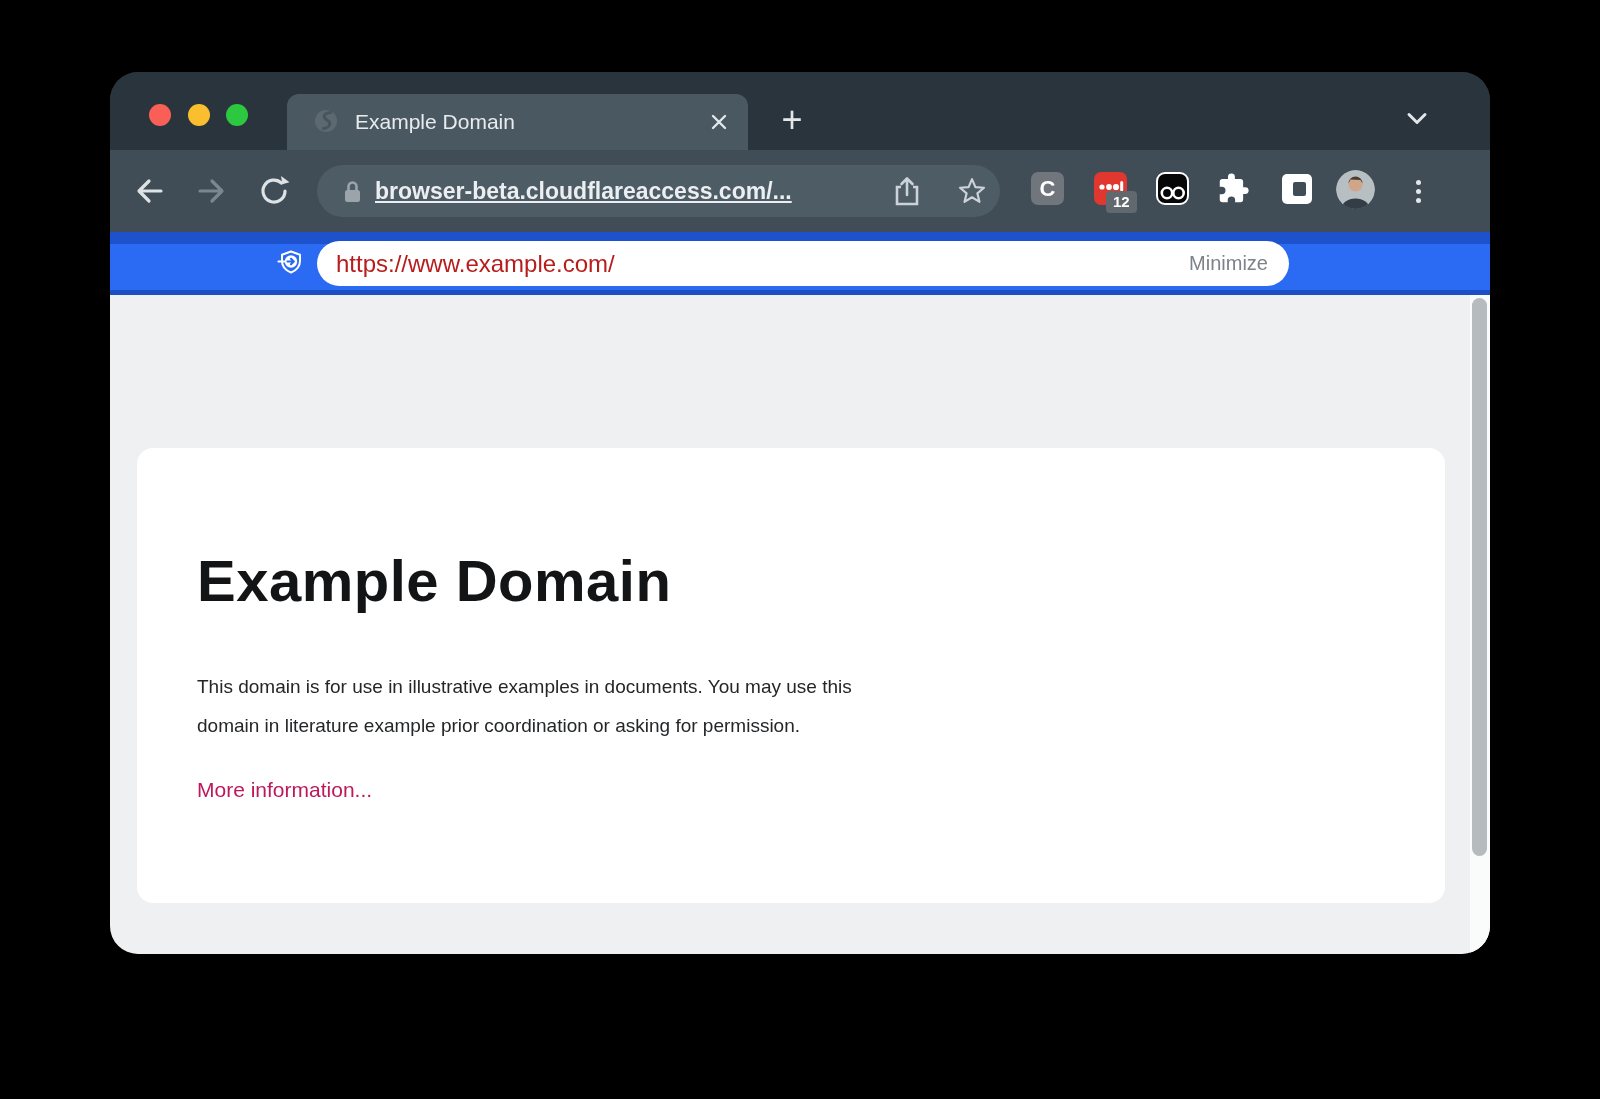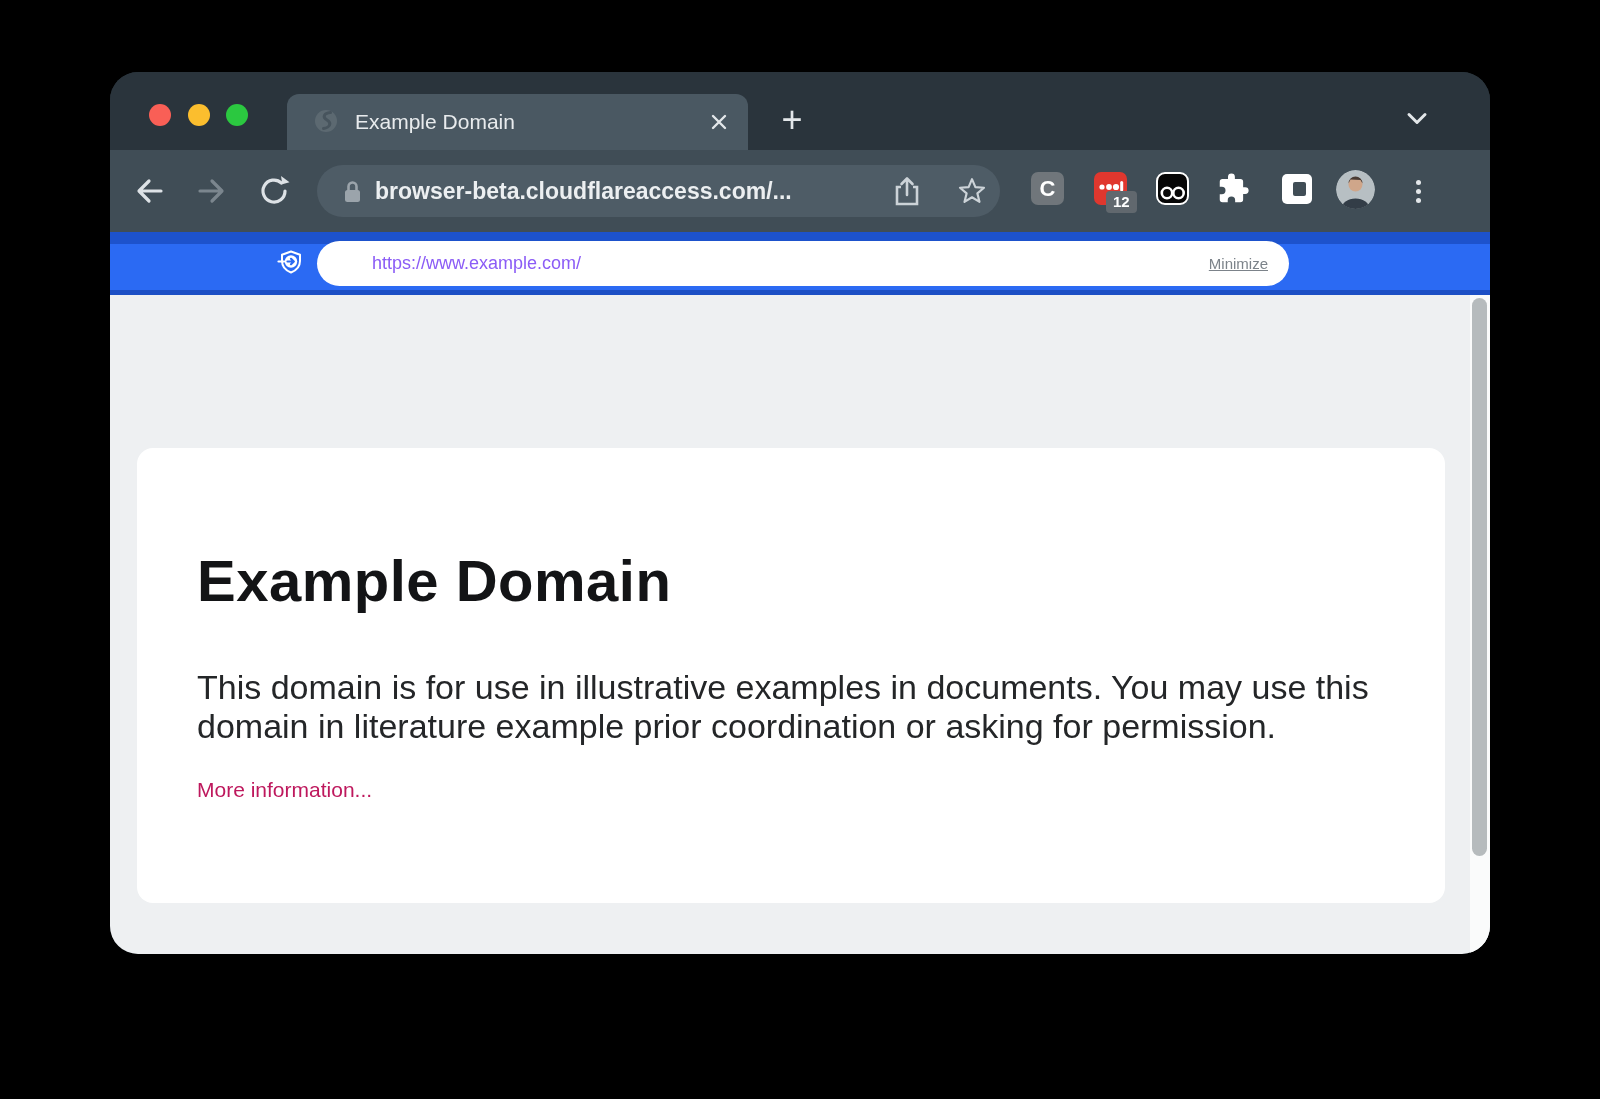--- a/index.html
+++ b/index.html
@@ -32,21 +32,21 @@
   
   .toolbar { position:absolute; top:78px; left:0; right:0; height:82px; background:#404d56; }
   .navbtn { position:absolute; top:22px; width:38px; height:38px;
             display:flex; align-items:center; justify-content:center; cursor:pointer; }
   .nav-back{ left:21px; } .nav-fwd{ left:82px; } .nav-reload{ left:145px; }
 
   .omnibox { position:absolute; left:207px; top:15px; width:683px; height:52px;
              background:#4e5c66; border-radius:26px; }
   .omni-lock { position:absolute; left:26px; top:15px; }
   .omni-url { position:absolute; left:58px; top:0; line-height:52px;
-              font-size:23px; font-weight:bold; color:#eceff1; white-space:nowrap; }
+              font-size:23px; font-weight:bold; color:#eceff1; white-space:nowrap;text-decoration:underline; }
   .omni-share { position:absolute; left:576px; top:11px; cursor:pointer; }
   .omni-star  { position:absolute; left:640px; top:11px; cursor:pointer; }
 
   .ext { position:absolute; top:22px; width:33px; height:33px; border-radius:7px; cursor:pointer; }
   .ext-c { left:921px; background:#70767b; color:#fff; font-size:22px; font-weight:bold;
            text-align:center; line-height:33px; }
   .ext-red { left:984px; background:#e0372e;text-align:right; }
   .ext-badge { position:absolute; left:-3px; top:19px; transform:translateX(15px);
                background:#61686e; color:#fff; font-size:15px; font-weight:bold;
                padding:2px 7px; border-radius:4px; line-height:18px; }
@@ -63,35 +63,35 @@
   .menu-dots i { width:5px; height:5px; border-radius:50%; background:#e3e7ea; }
 
   
   .bluebar { position:absolute; top:160px; left:0; right:0; height:63px;
              background:linear-gradient(180deg,#1d52cc 0,#1d52cc 12px,
                         #2b6af3 12px,#2b6af3 58px,#1c4fc5 58px,#1c4fc5 63px); }
   .shield { position:absolute; left:167px; top:17px; }
   .remote-pill { position:absolute; left:207px; top:9px; width:972px; height:45px;
                  background:#fff; border-radius:23px; }
   .remote-url { position:absolute; left:19px; top:0; line-height:45px;
-                font-size:18px; color:#8b5cf6; white-space:nowrap;margin-left:36px; }
+                font-size:24px; color:#b91c1c; white-space:nowrap; }
   .remote-min { position:absolute; right:21px; top:0; line-height:45px;
-                font-size:15px; color:#7c838a; cursor:pointer;text-decoration:underline; }
+                font-size:20px; color:#7c838a; cursor:pointer; }
 
   
   .content { position:absolute; top:223px; left:0; right:0; bottom:0; background:#eef0f2; }
   .scroll-track { position:absolute; right:0; top:0; bottom:0; width:20px; background:#fafbfb; }
   .scroll-thumb { position:absolute; left:2px; top:3px; width:15px; height:558px;
                   border-radius:8px; background:#b6bbbd; cursor:grab; }
 
   .card { position:absolute; left:27px; top:153px; width:1308px; height:455px;
           background:#fff; border-radius:16px; padding:98px 60px 0; }
   .card h1 { font-size:58px; line-height:70px; font-weight:bold; color:#131416;
              letter-spacing:.5px; }
-  .card p { margin-top:52px; font-size:34px; line-height:38.5px; color:#242628; }
+  .card p { margin-top:52px; font-size:19px; line-height:38.5px; color:#242628; }
   .card p span { display:block; }
   .page-link { display:inline-block; margin-top:33px; font-size:21px;
                color:#be185d; text-decoration:none; cursor:pointer; }
 
   svg { display:block; }
 </style>
 </head>
 <body>
 
 <div class="window">

